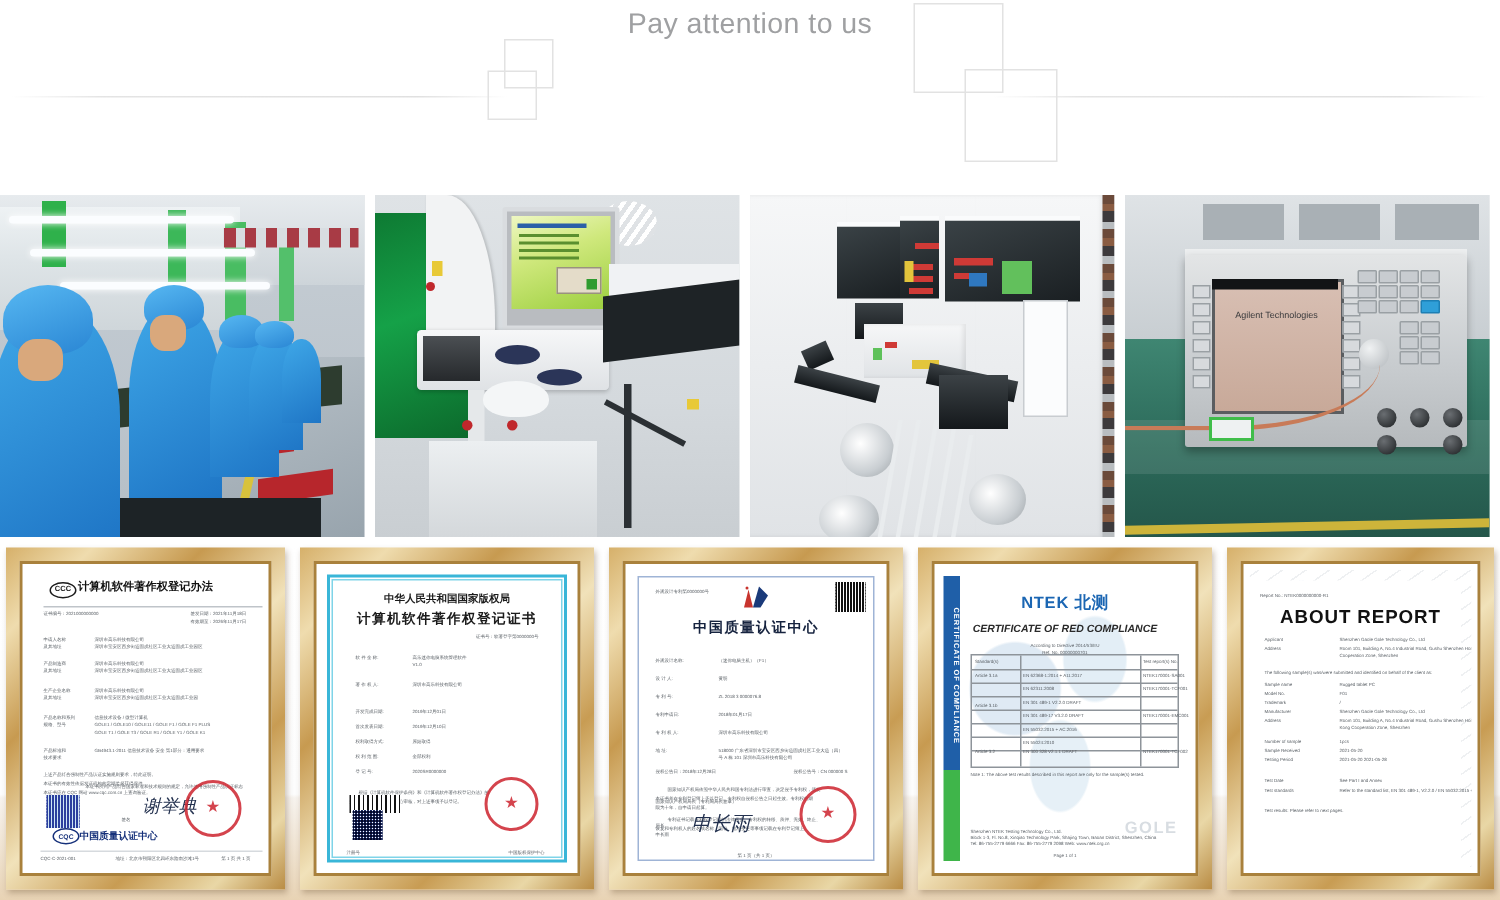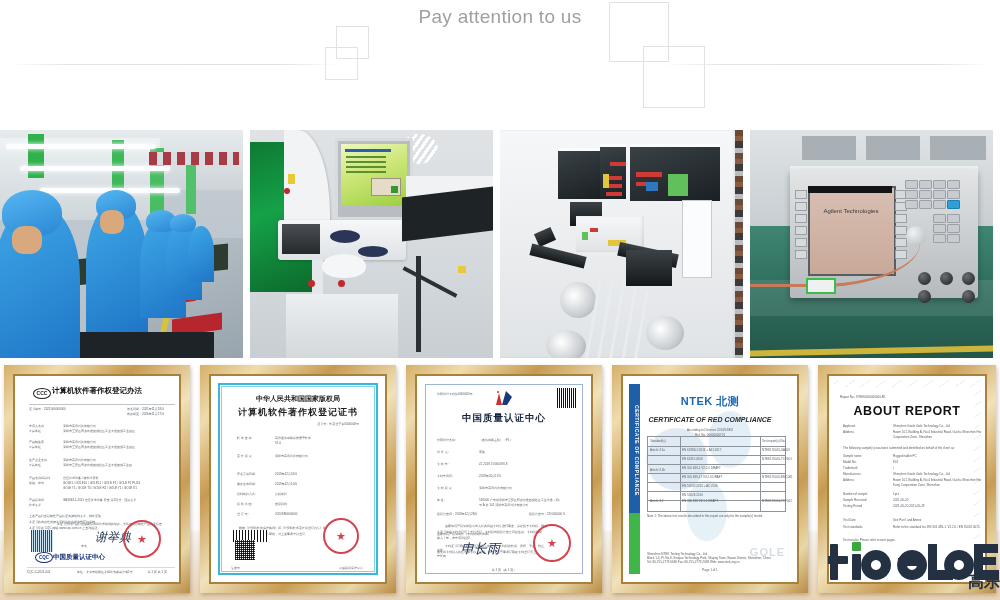--- a/index.html
+++ b/index.html
@@ -585,31 +585,14 @@
         <div class="tx" style="left:10px;top:138px;">Test Date</div>
         <div class="tx" style="left:60px;top:138px;">See Part I and Annex</div>
         <div class="tx" style="left:10px;top:145px;">Test standards</div>
         <div class="tx" style="left:60px;top:145px;">Refer to the standard list, EN 301 489-1, V2.2.0 / EN 55032:2015 + A11</div>
         <div class="tx" style="left:10px;top:158px;">Test results: Please refer to next pages.</div>
       </div>
         </div>
     </div>
   </div>
 
-  <div class="higole">
-    <svg width="172" height="52" viewBox="0 0 172 52">
-      <g fill="#233142">
-        <rect x="2" y="8" width="8" height="36" rx="1"></rect>
-        <rect x="-2" y="20" width="22" height="8" rx="1"></rect>
-        <rect x="24" y="18" width="9" height="26" rx="1"></rect>
-        <path d="M48 14 a15 15 0 1 0 0.1 0 Z M48 24 a5 5 0 1 1 -0.1 0 Z"></path>
-        <path d="M84 14 a15 15 0 1 0 0.1 0 Z M84 24 a5 5 0 1 1 -0.1 0 Z"></path>
-        <path d="M100 8 h9 v26 h16 v10 h-25 Z"></path>
-        <path d="M131 14 a15 15 0 1 0 0.1 0 Z M131 24 a5 5 0 1 1 -0.1 0 Z"></path>
-        <path d="M146 8 h24 v9 h-15 v4 h13 v8 h-13 v5 h16 v10 h-25 Z"></path>
-        <rect x="70" y="22" width="20" height="8"></rect>
-      </g>
-      <rect x="24" y="6" width="9" height="9" rx="1" fill="#3aa83a"></rect>
-    </svg>
-    <div class="hg-cn">高乐</div>
-  </div>
 
 </div>
 
 </body></html>

